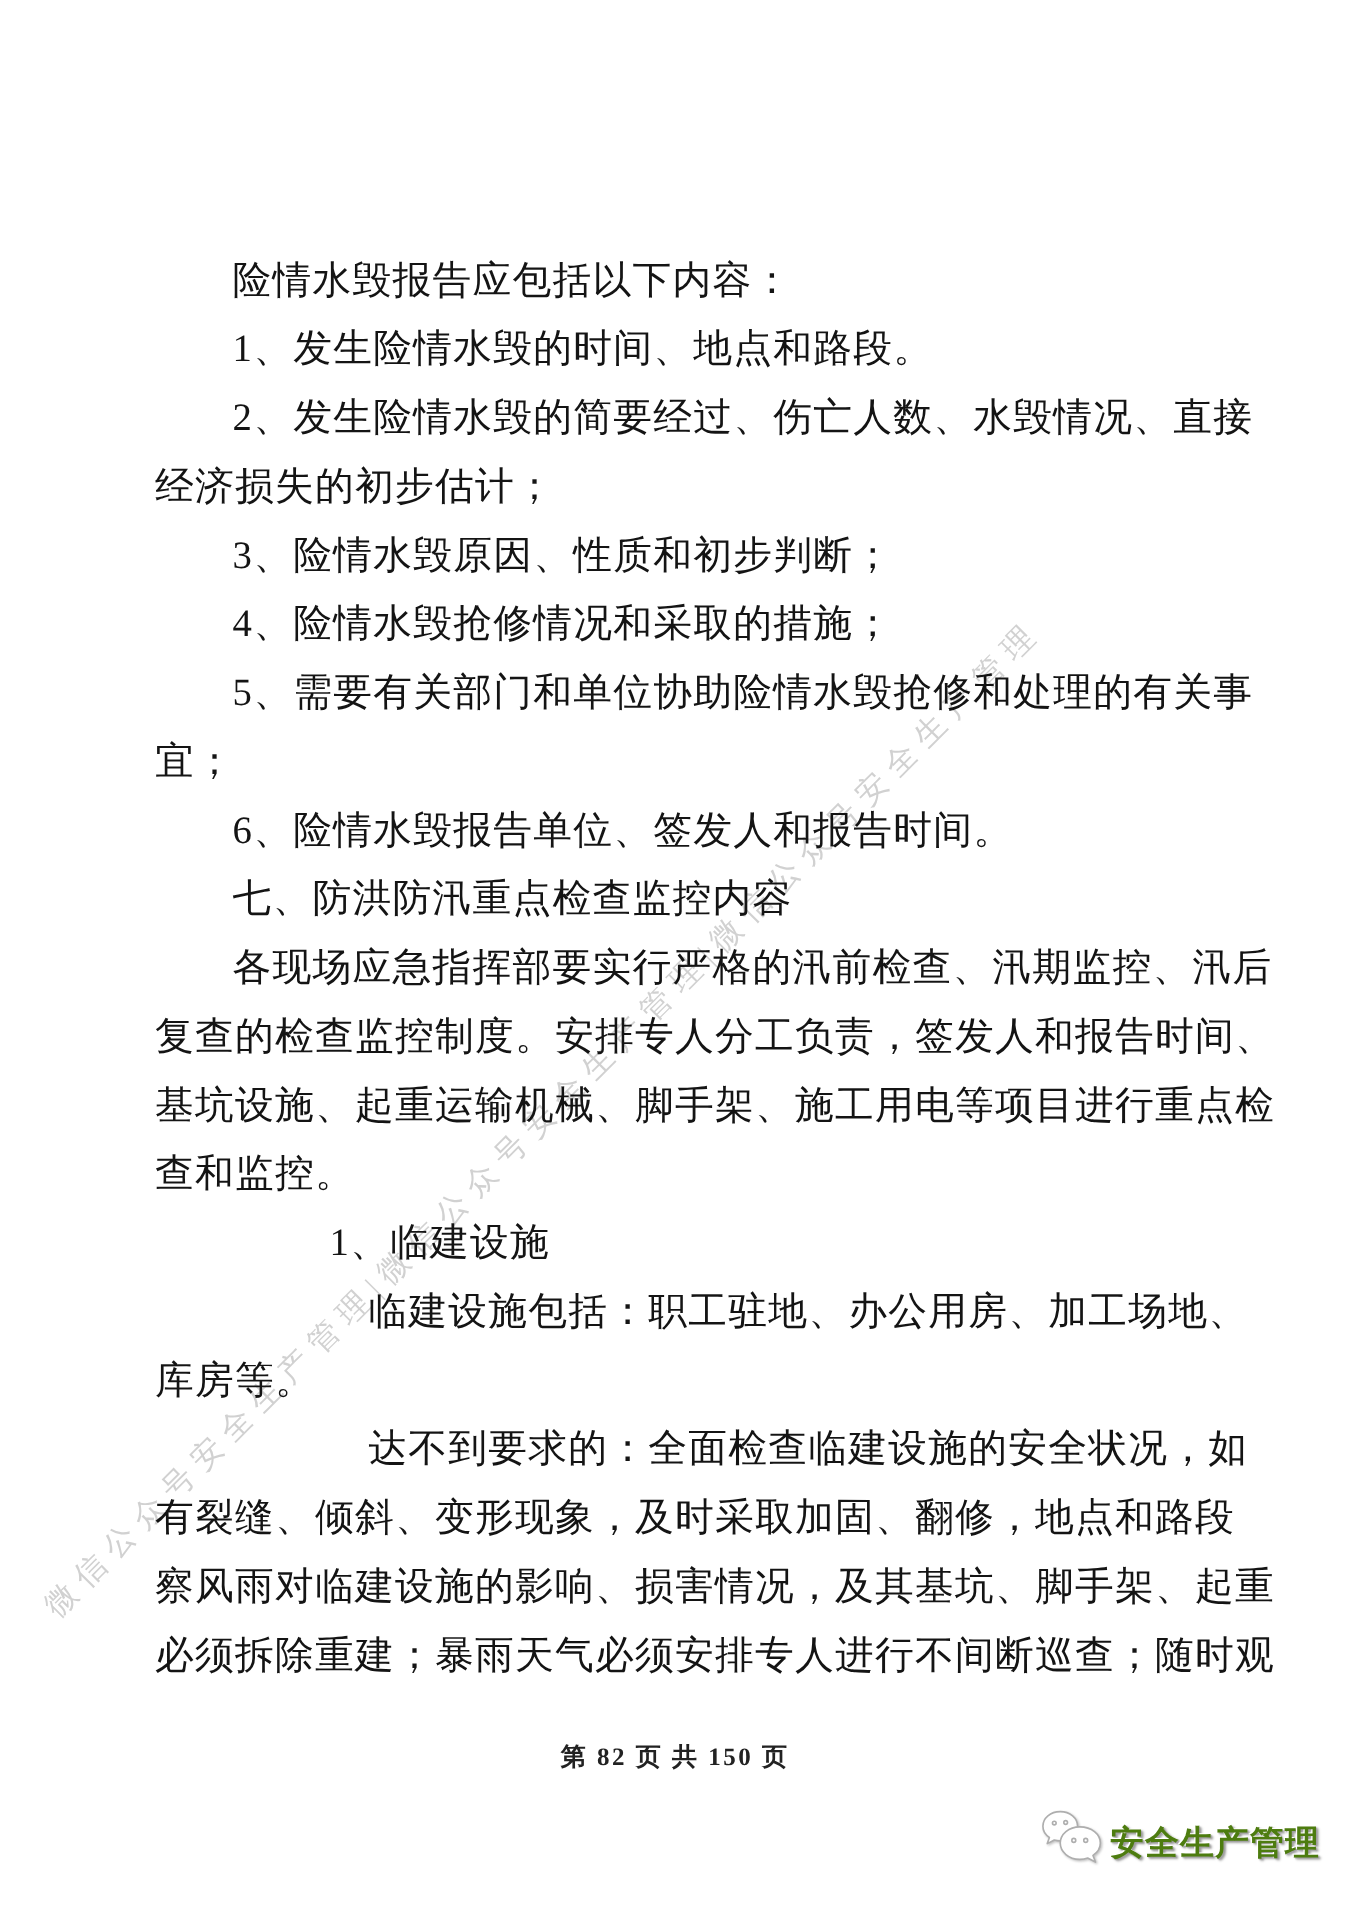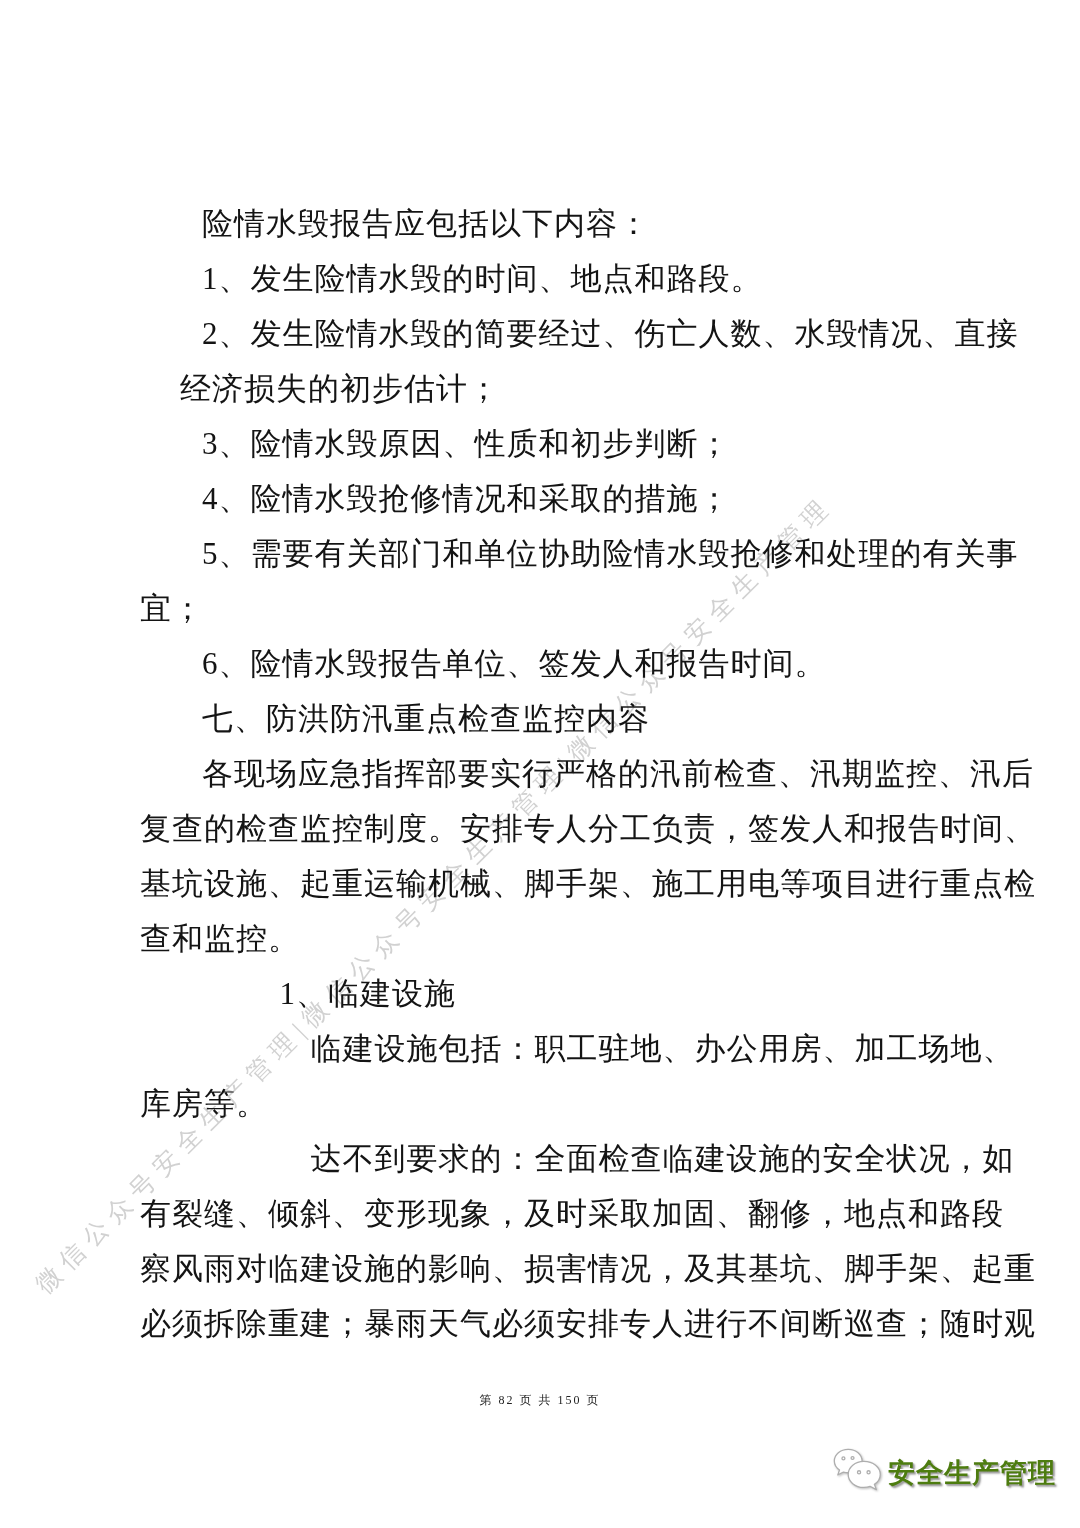--- a/index.html
+++ b/index.html
@@ -8,21 +8,21 @@
     width:1080px;height:1528px;
     margin:0 auto;
     background:#ffffff;
     overflow:hidden;
     font-family:"Liberation Serif","DejaVu Serif",serif;
   }
 
   
   .text-block{
     position:absolute;
-    left:140px;top:196px;
+    left:124px;top:196px;
     width:860px;
     font-size:31px;
     line-height:55px;
     color:#141414;
   }
   .text-block .line{
     white-space:nowrap;
     letter-spacing:1px;
   }
 
@@ -40,23 +40,24 @@
     pointer-events:none;
     font-family:"Liberation Serif","DejaVu Serif",serif;
   }
 
   
   .page-number{
     position:absolute;
     left:0;top:1392px;
     width:100%;
     text-align:center;
-    font-size:12px;
+    font-size:20px;
     letter-spacing:2px;
     color:#222222;
+    font-weight:bold;
   }
 
   
   .footer-brand{
     position:absolute;
     left:830px;top:1446px;
     display:flex;
     align-items:center;
     gap:6px;
   }
@@ -78,21 +79,21 @@
 <body>
 
 <div class="page">
 
   <div class="wm-stripe" style="color: rgb(194, 194, 194);">微信公众号安全生产管理|微信公众号安全生产管理|微信公众号安全生产管理</div>
 
   <div class="text-block">
       <div class="line" style="padding-left: 62px;">险情水毁报告应包括以下内容：</div>
       <div class="line" style="padding-left: 62px;">1、发生险情水毁的时间、地点和路段。</div>
       <div class="line" style="padding-left: 62px;">2、发生险情水毁的简要经过、伤亡人数、水毁情况、直接</div>
-      <div class="line" style="padding-left: 0px; margin-left: 40px;">经济损失的初步估计；</div>
+      <div class="line" style="padding-left: 0px;">经济损失的初步估计；</div>
       <div class="line" style="padding-left: 62px;">3、险情水毁原因、性质和初步判断；</div>
       <div class="line" style="padding-left: 62px;">4、险情水毁抢修情况和采取的措施；</div>
       <div class="line" style="padding-left: 62px;">5、需要有关部门和单位协助险情水毁抢修和处理的有关事</div>
       <div class="line" style="padding-left: 0px;">宜；</div>
       <div class="line" style="padding-left: 62px;">6、险情水毁报告单位、签发人和报告时间。</div>
       <div class="line" style="padding-left: 62px;">七、防洪防汛重点检查监控内容</div>
       <div class="line" style="padding-left: 62px;">各现场应急指挥部要实行严格的汛前检查、汛期监控、汛后</div>
       <div class="line" style="padding-left: 0px;">复查的检查监控制度。安排专人分工负责，签发人和报告时间、</div>
       <div class="line" style="padding-left: 0px;">基坑设施、起重运输机械、脚手架、施工用电等项目进行重点检</div>
       <div class="line" style="padding-left: 0px;">查和监控。</div>

